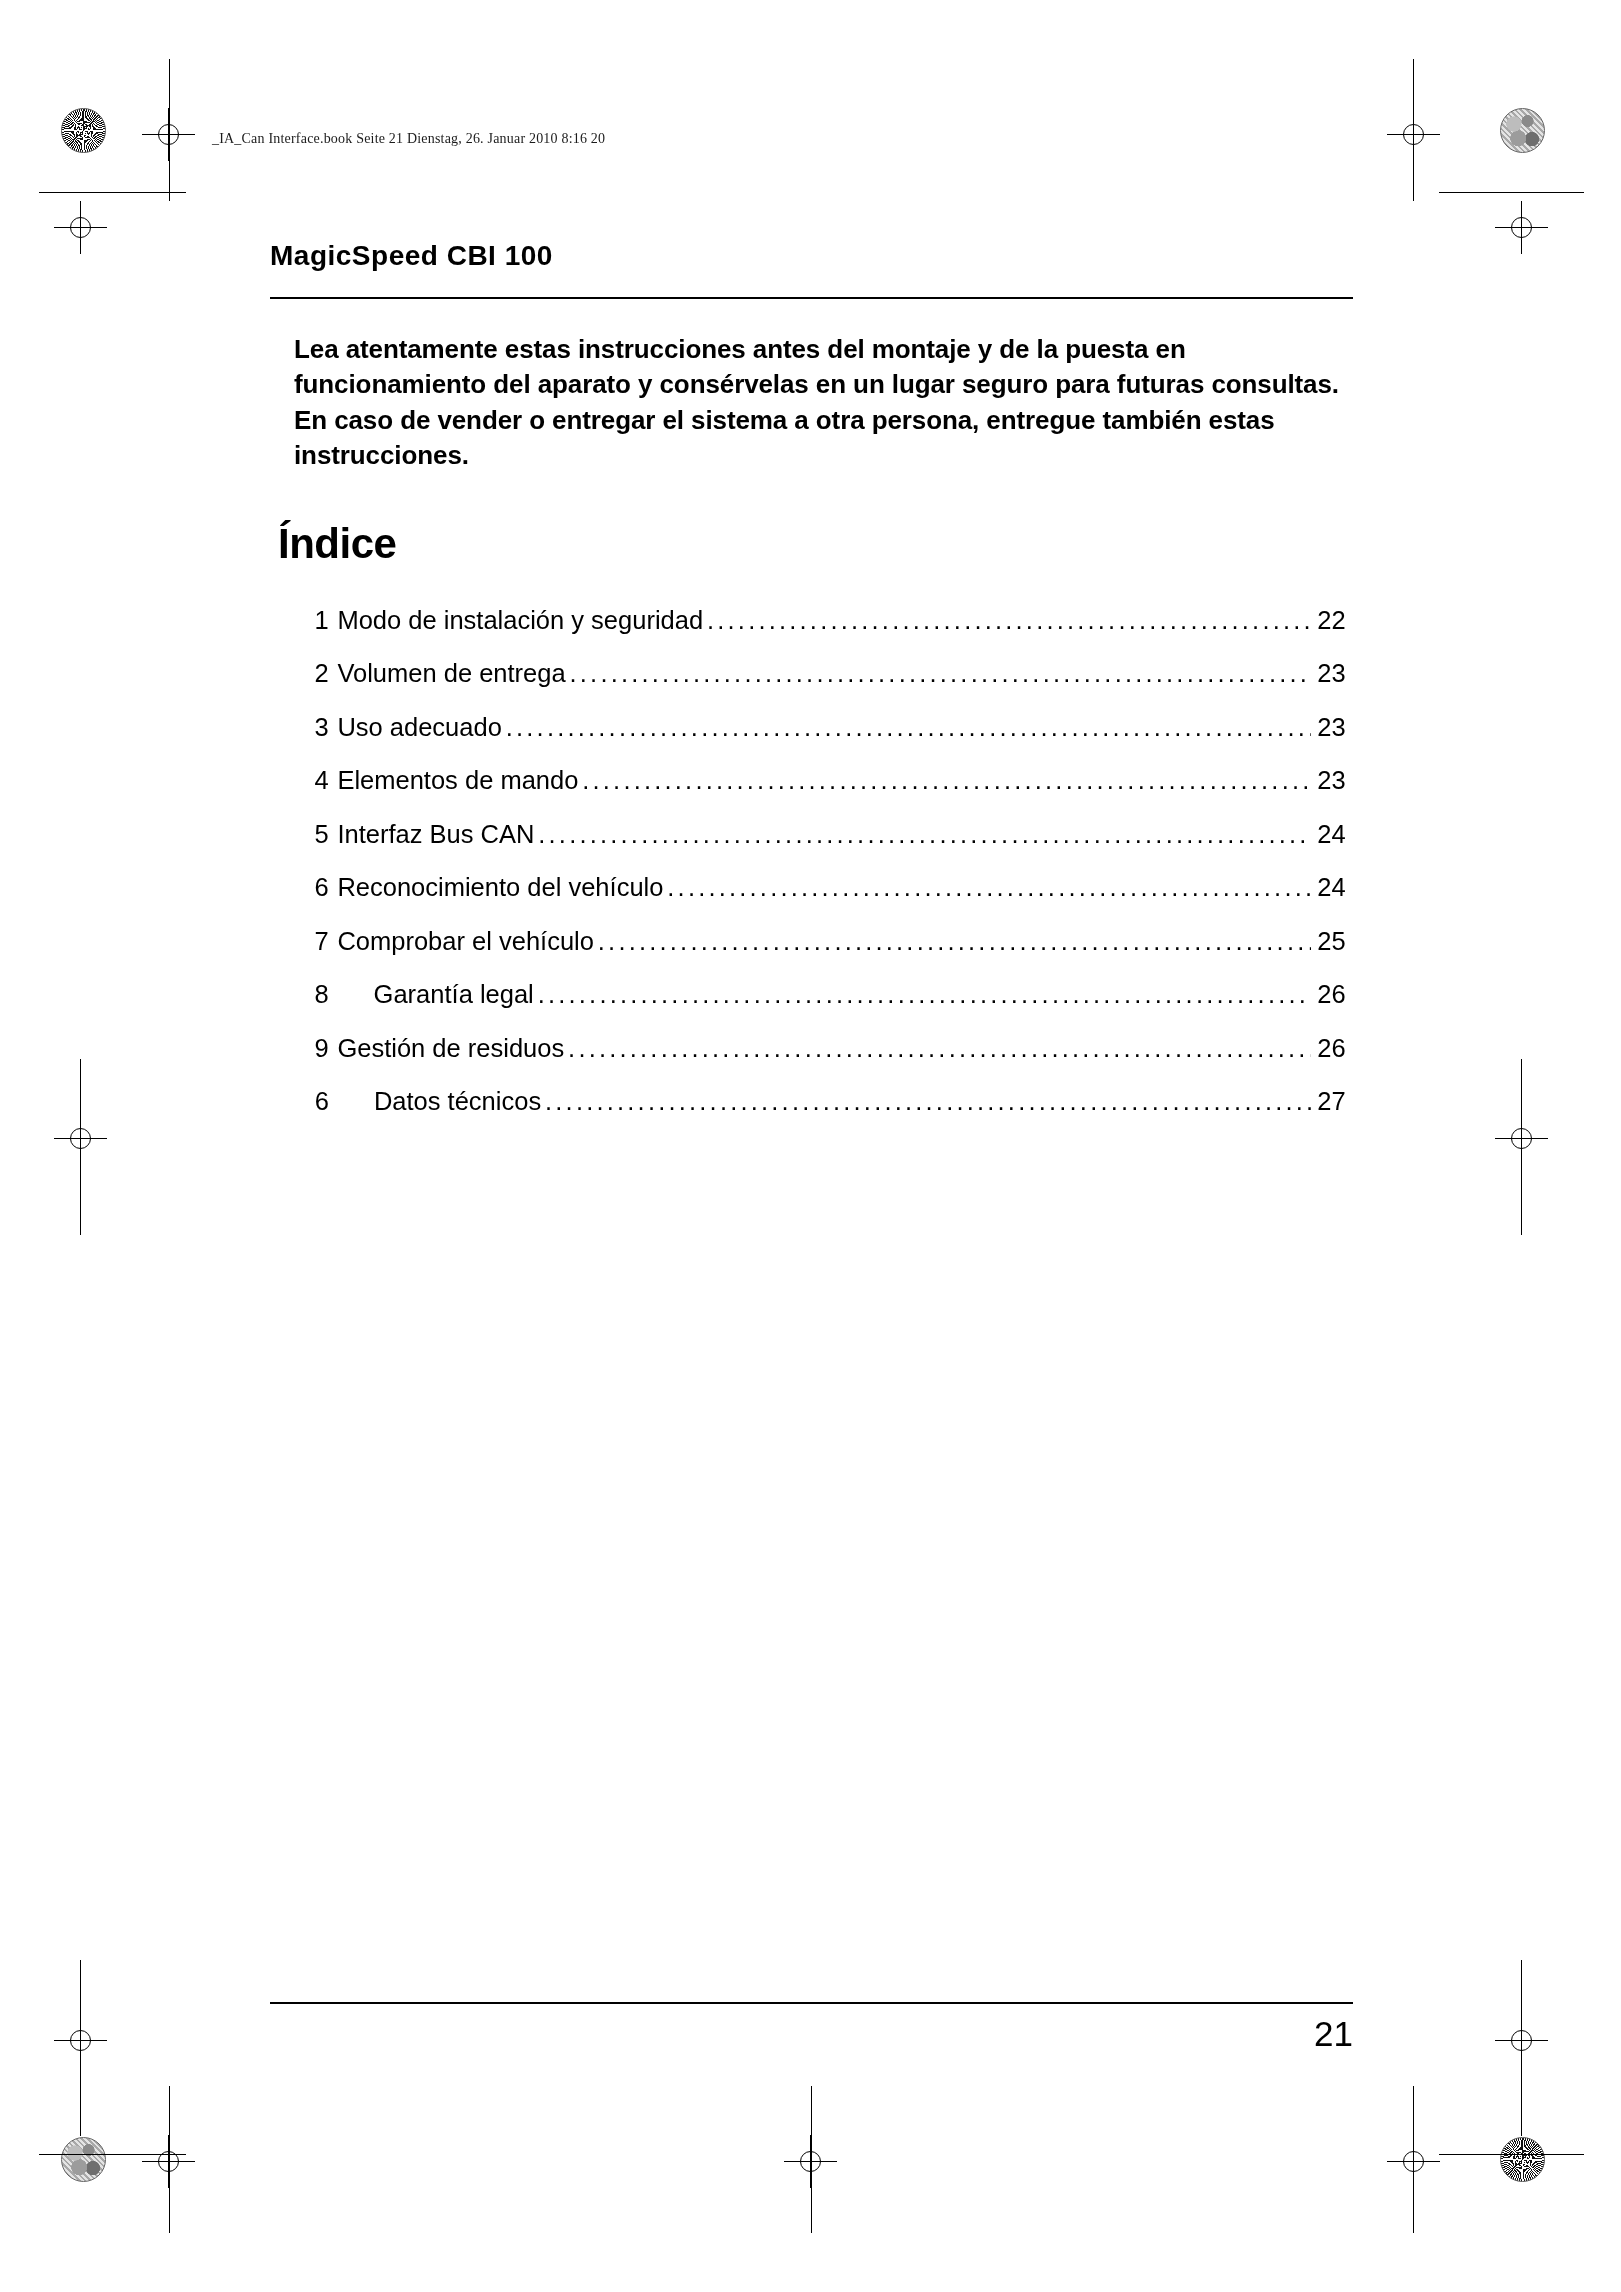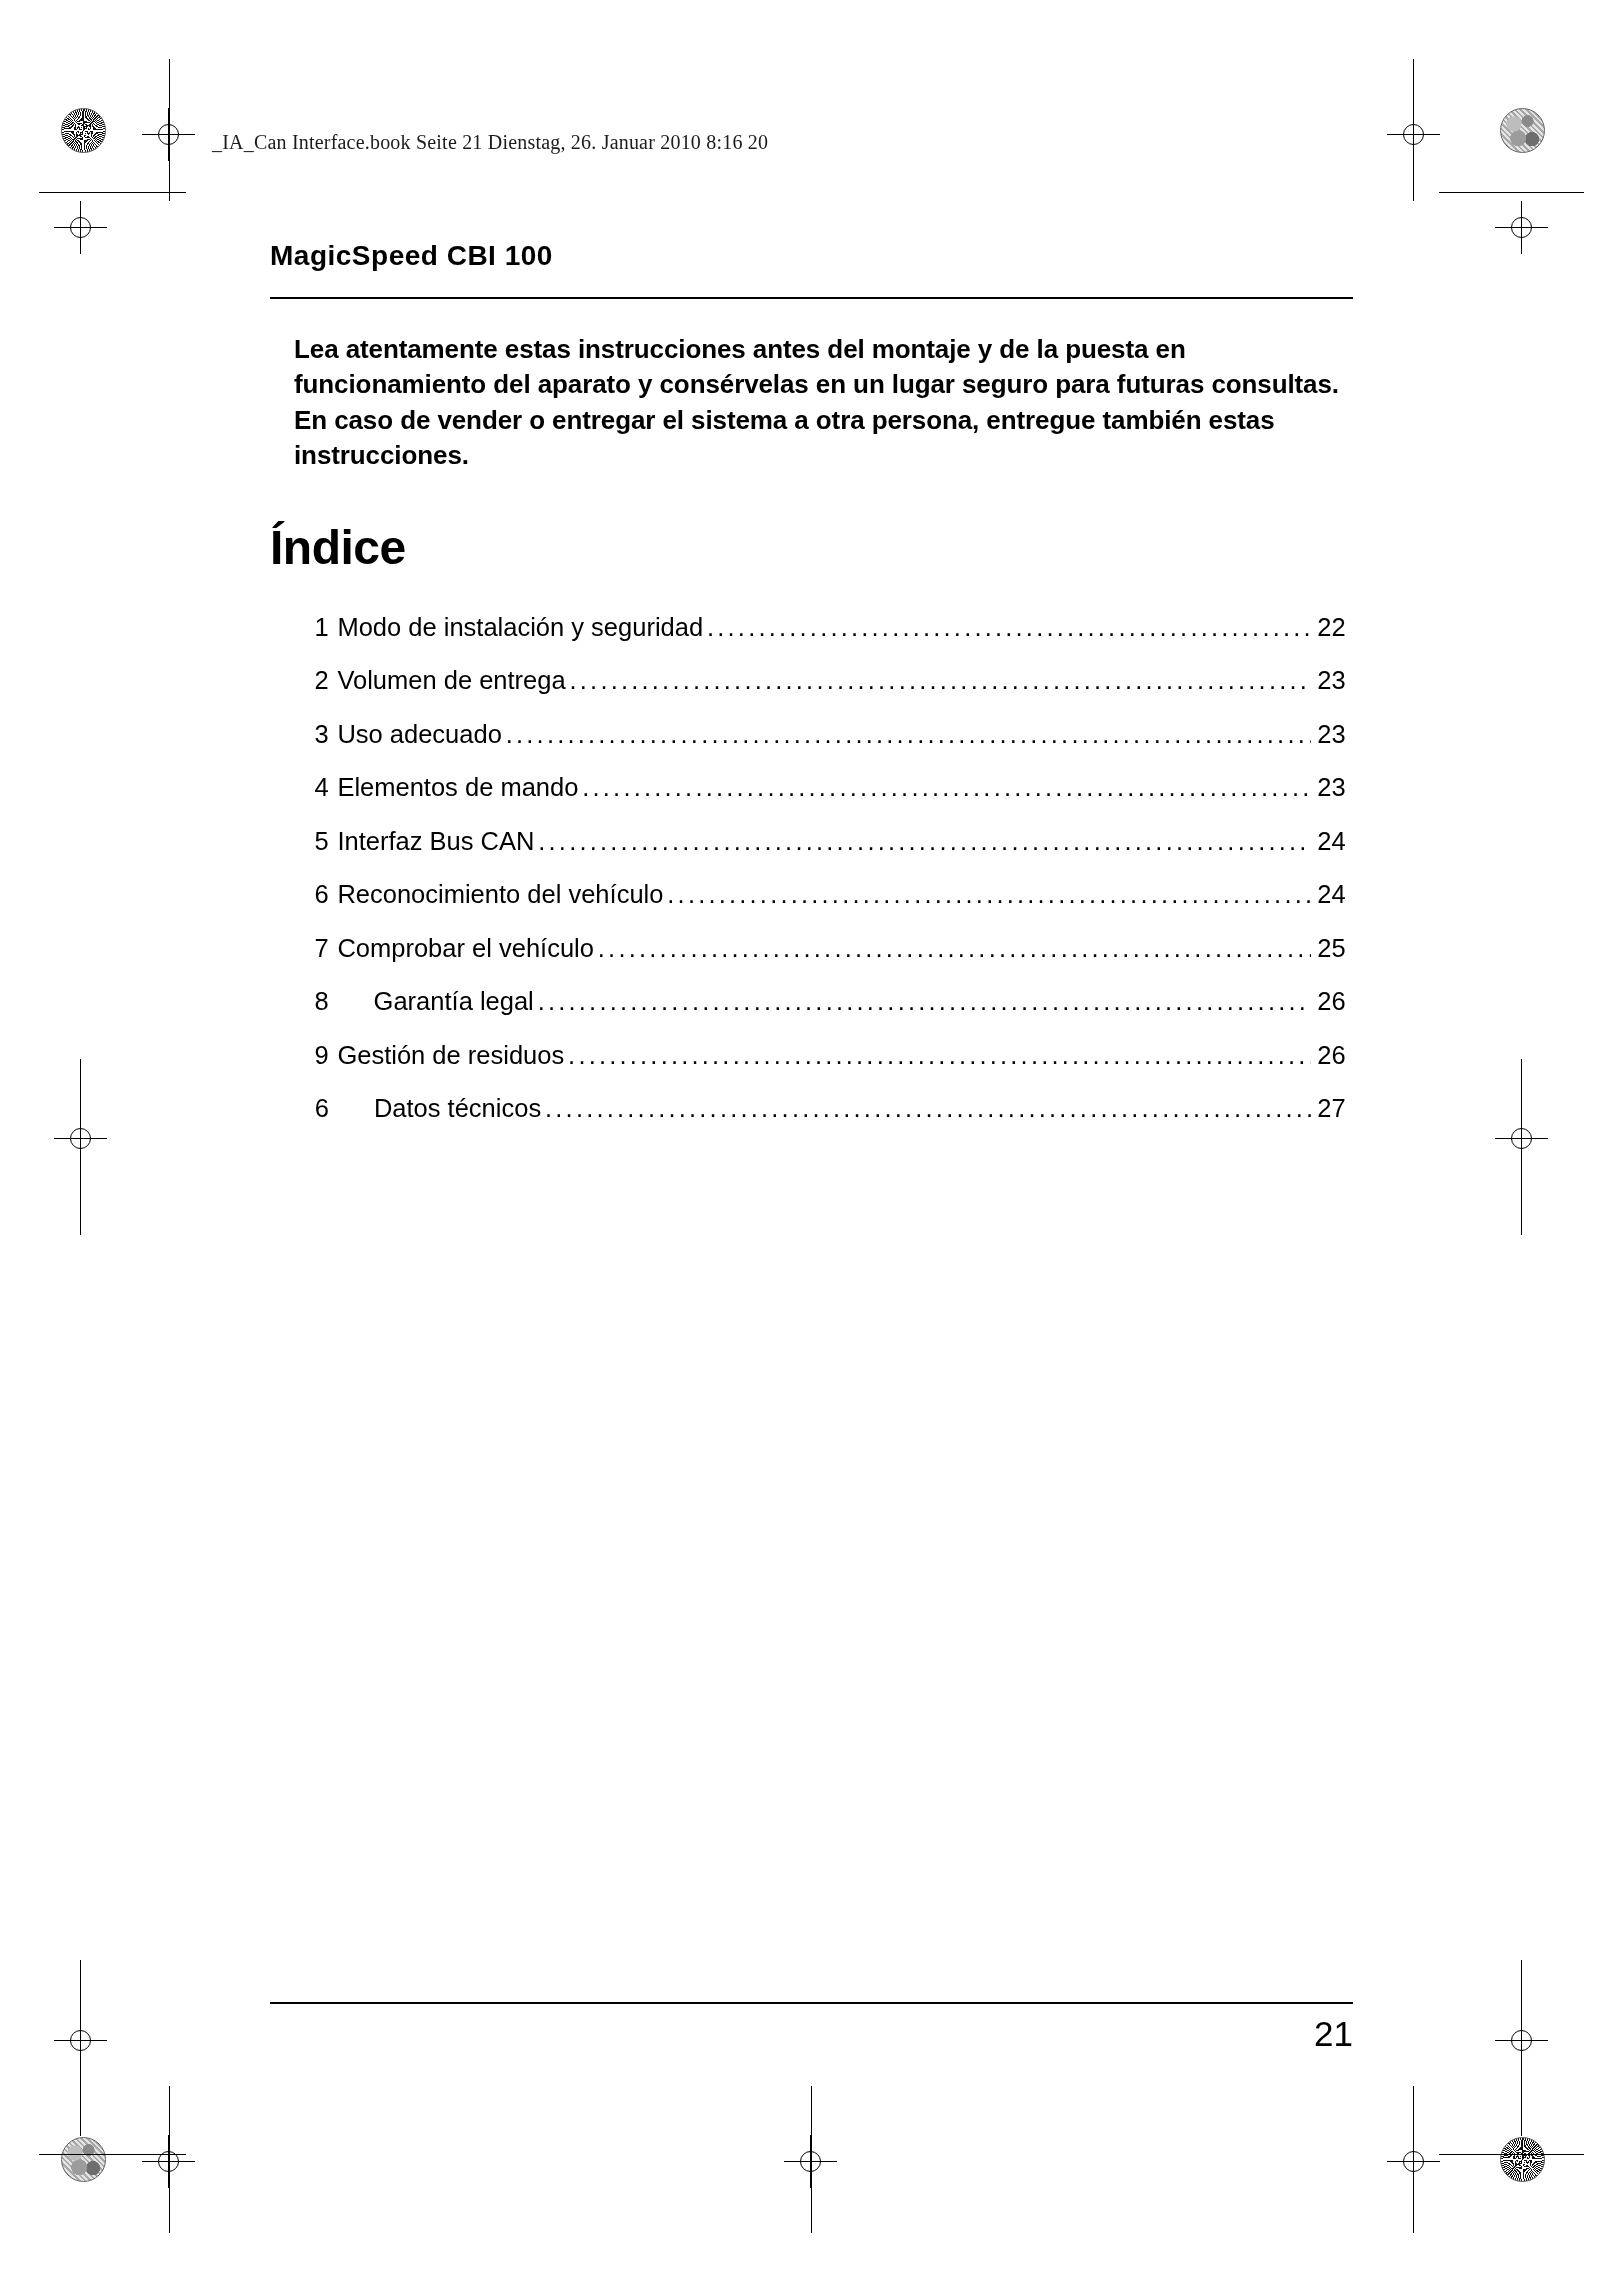--- a/index.html
+++ b/index.html
@@ -82,21 +82,21 @@
       repeating-linear-gradient(45deg, #a8a8a8 0 2px, #e4e4e4 2px 3.9px);
     border: 1px solid #666;
   }
 
   
   .file-line {
     position: absolute;
     left: 212px;
     top: 131px;
     font-family: "Liberation Serif", serif;
-    font-size: 20px;
+    font-size: 14px;
     letter-spacing: 0.2px;
     color: #1b1b1b;
     white-space: nowrap;
   }
 
   
   .page {
     position: absolute;
     left: 270px;
     top: 240px;
@@ -122,22 +122,22 @@
     font-weight: bold;
     line-height: 1.36;
     letter-spacing: -0.1px;
     color: #000;
     width: 1073px;
     margin-left: 24px;
   }
 
   .toc-heading {
     margin-top: 47px;
-    margin-left: 0px;
-    font-size: 48px;
+    margin-left: 8px;
+    font-size: 42px;
     font-weight: bold;
     letter-spacing: -0.5px;
   }
 
   .toc {
     margin-top: 25.5px;
     margin-left: 21.6px;
     width: 1054px;
   }
   .toc-row {

